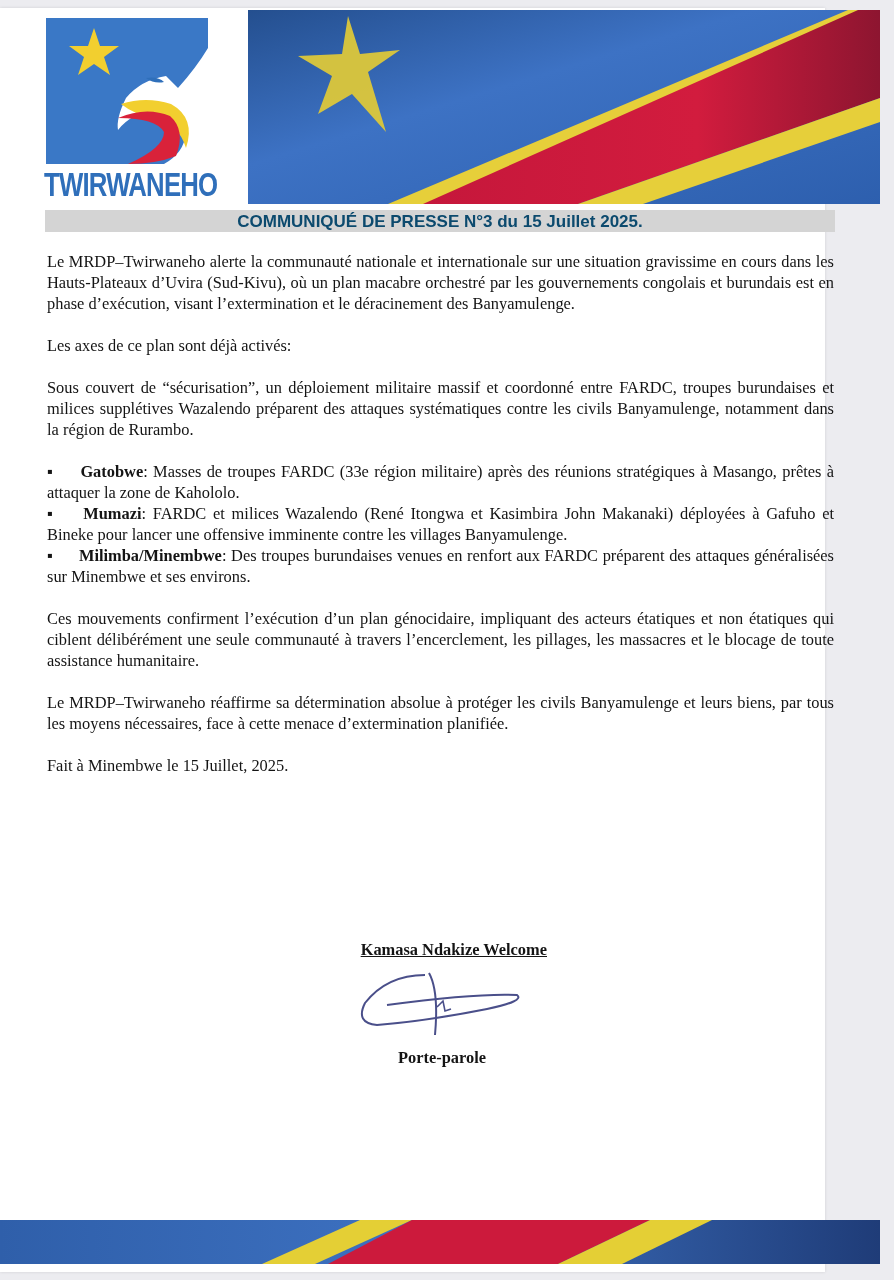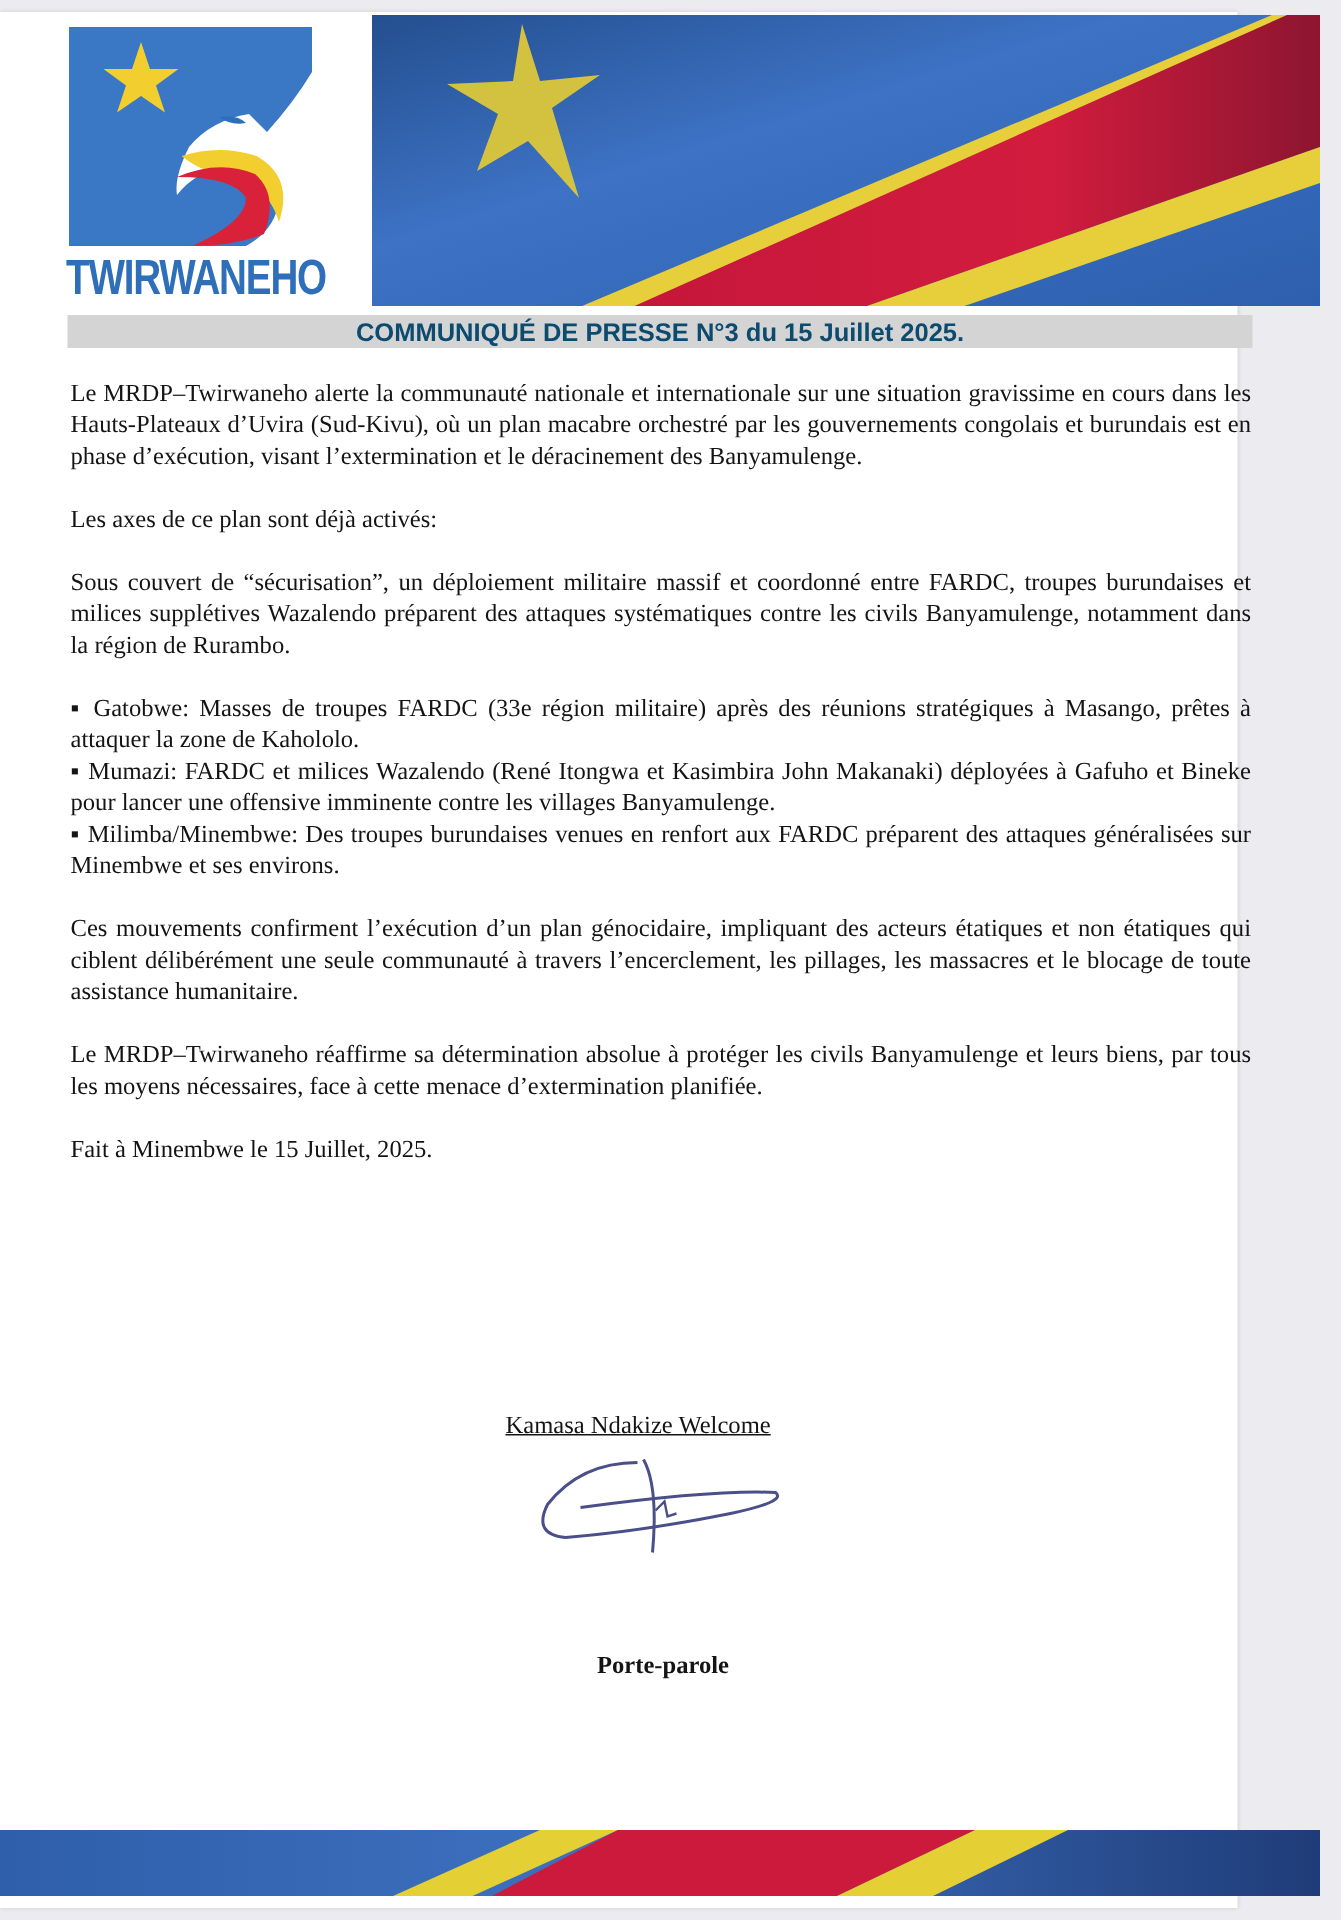--- a/index.html
+++ b/index.html
@@ -46,31 +46,31 @@
   
   .content {
     position: absolute; left: 47px; top: 243px; width: 787px;
     color: #141414; font-size: 16.4px; line-height: 21px;
   }
   .content p { margin: 0 0 21px 0; text-align: justify; }
   .content .alert { font-weight: bold; }
   .bullets { margin: 0 0 21px 0; }
   .bullet { text-align: justify; }
   .bullet .mark { font-weight: bold; }
-  .bullet .term { font-weight: normal; }
+  .bullet .term { font-weight: bold; margin-left: 21px; }
   .signer {
     position: absolute; left: 290px; top: 688px; width: 210px;
-    text-align: left; font-weight: normal; text-decoration: underline;
+    text-align: right; font-weight: bold; text-decoration: underline;
     font-size: 16.4px;
   }
   .signature {
     position: absolute; left: 300px; top: 710px; width: 200px; height: 80px;
   }
   .role {
-    position: absolute; left: 290px; top: 848px; width: 210px;
+    position: absolute; left: 290px; top: 796px; width: 210px;
     text-align: center; font-weight: bold; font-size: 16.4px;
   }
   .footer-flag {
     position: absolute; left: 0; top: 1212px; width: 880px; height: 44px;
     overflow: hidden;
   }
 </style>
 </head>
 <body>
 

